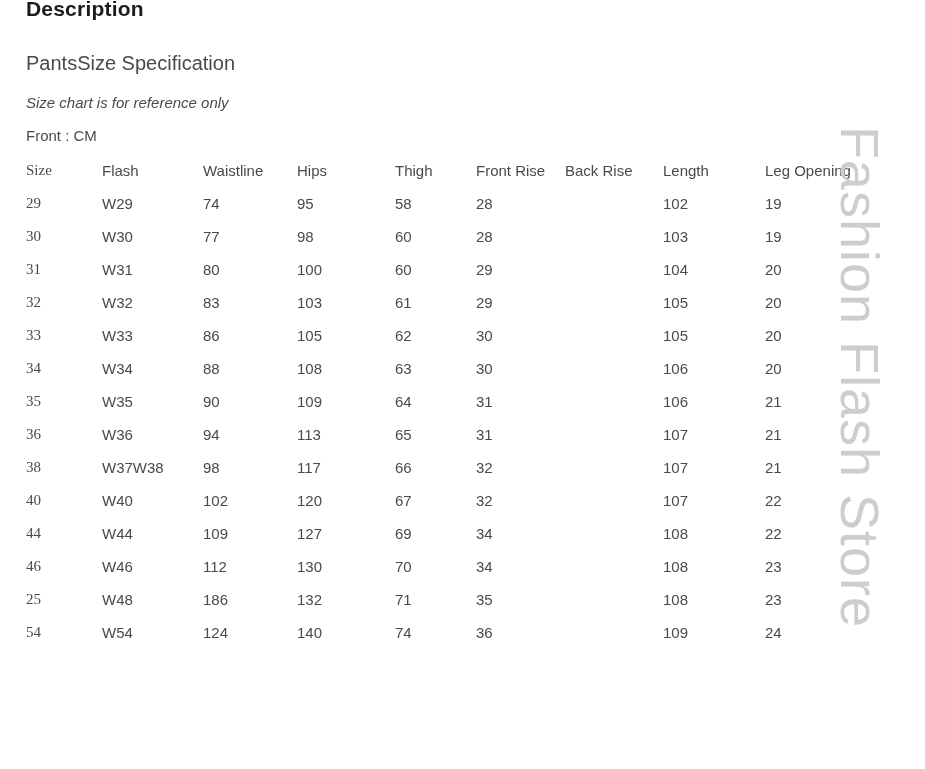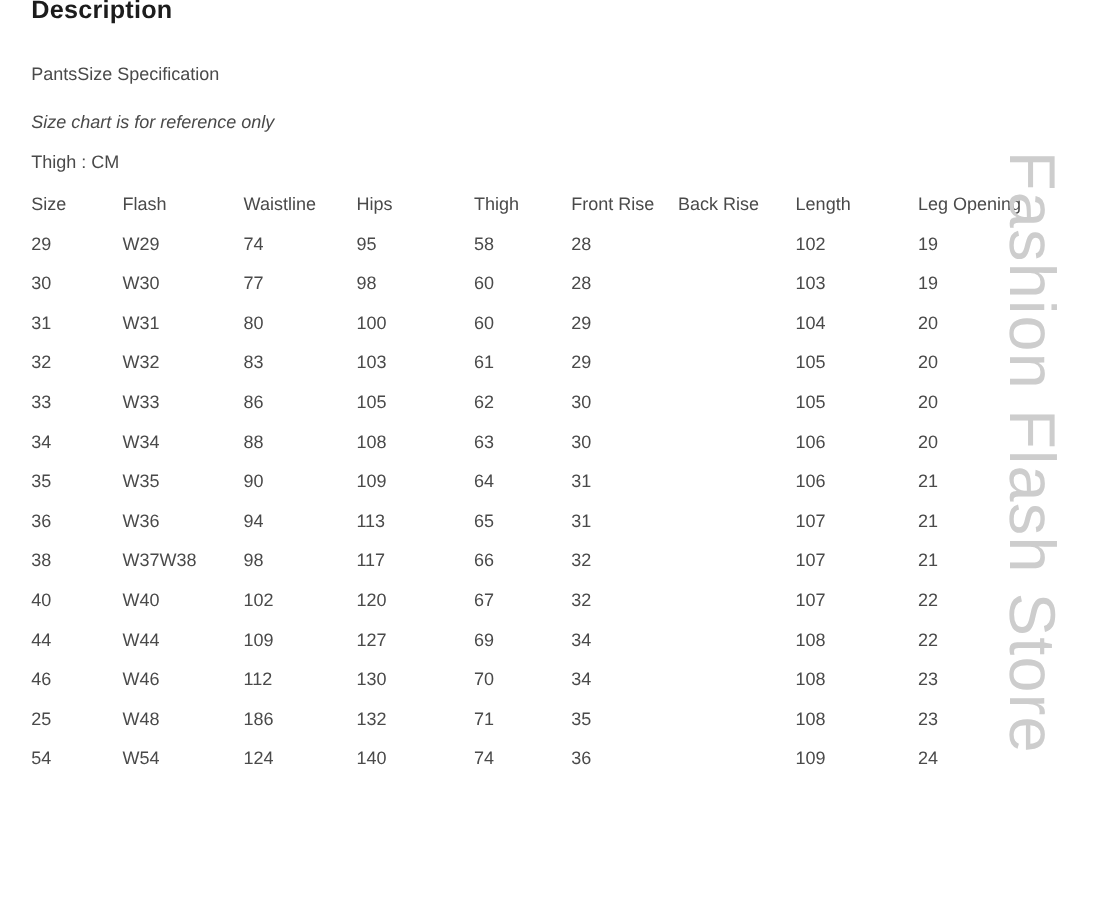--- a/index.html
+++ b/index.html
@@ -18,21 +18,21 @@
   .page-title {
     margin: -3px 0 0 0;
     font-size: 21px;
     line-height: 24px;
     font-weight: 700;
     color: #1c1c1c;
     letter-spacing: 0.2px;
   }
   .spec-title {
     margin: 32px 0 0 0;
-    font-size: 15px;
+    font-size: 20px;
     line-height: 20px;
     color: #4a4a4a;
   }
   .reference-note {
     margin: 20px 0 0 0;
     font-size: 15px;
     line-height: 20px;
     color: #4a4a4a;
     font-style: italic;
   }
@@ -53,21 +53,21 @@
     height: 33px;
     padding: 0;
     text-align: left;
     vertical-align: middle;
     font-size: 15px;
     font-weight: 400;
     color: #4a4a4a;
     white-space: nowrap;
     overflow: visible;
   }
-  th:nth-child(1), td:nth-child(1) { width: 76px; }
+  th:nth-child(1), td:nth-child(1) { width: 76px; font-family: Liberation Serif, serif; }
   th:nth-child(2), td:nth-child(2) { width: 101px; }
   th:nth-child(3), td:nth-child(3) { width: 94px; }
   th:nth-child(4), td:nth-child(4) { width: 98px; }
   th:nth-child(5), td:nth-child(5) { width: 81px; }
   th:nth-child(6), td:nth-child(6) { width: 89px; }
   th:nth-child(7), td:nth-child(7) { width: 98px; }
   th:nth-child(8), td:nth-child(8) { width: 102px; }
   th:nth-child(9), td:nth-child(9) { width: auto; }
   .watermark {
     position: absolute;
@@ -87,21 +87,21 @@
 <body>
 
 <div class="page">
 
   <h1 class="page-title" style="color: rgb(28, 28, 28);">Description</h1>
 
   <p class="spec-title">PantsSize Specification</p>
 
   <p class="reference-note">Size chart is for reference only</p>
 
-  <p class="unit-label">Thigh : CM</p>
+  <p class="unit-label">Front : CM</p>
 
   <table class="size-chart">
     <thead>
       <tr>
           <th>Size</th>
           <th>Flash</th>
           <th>Waistline</th>
           <th>Hips</th>
           <th>Thigh</th>
           <th>Front Rise</th>

